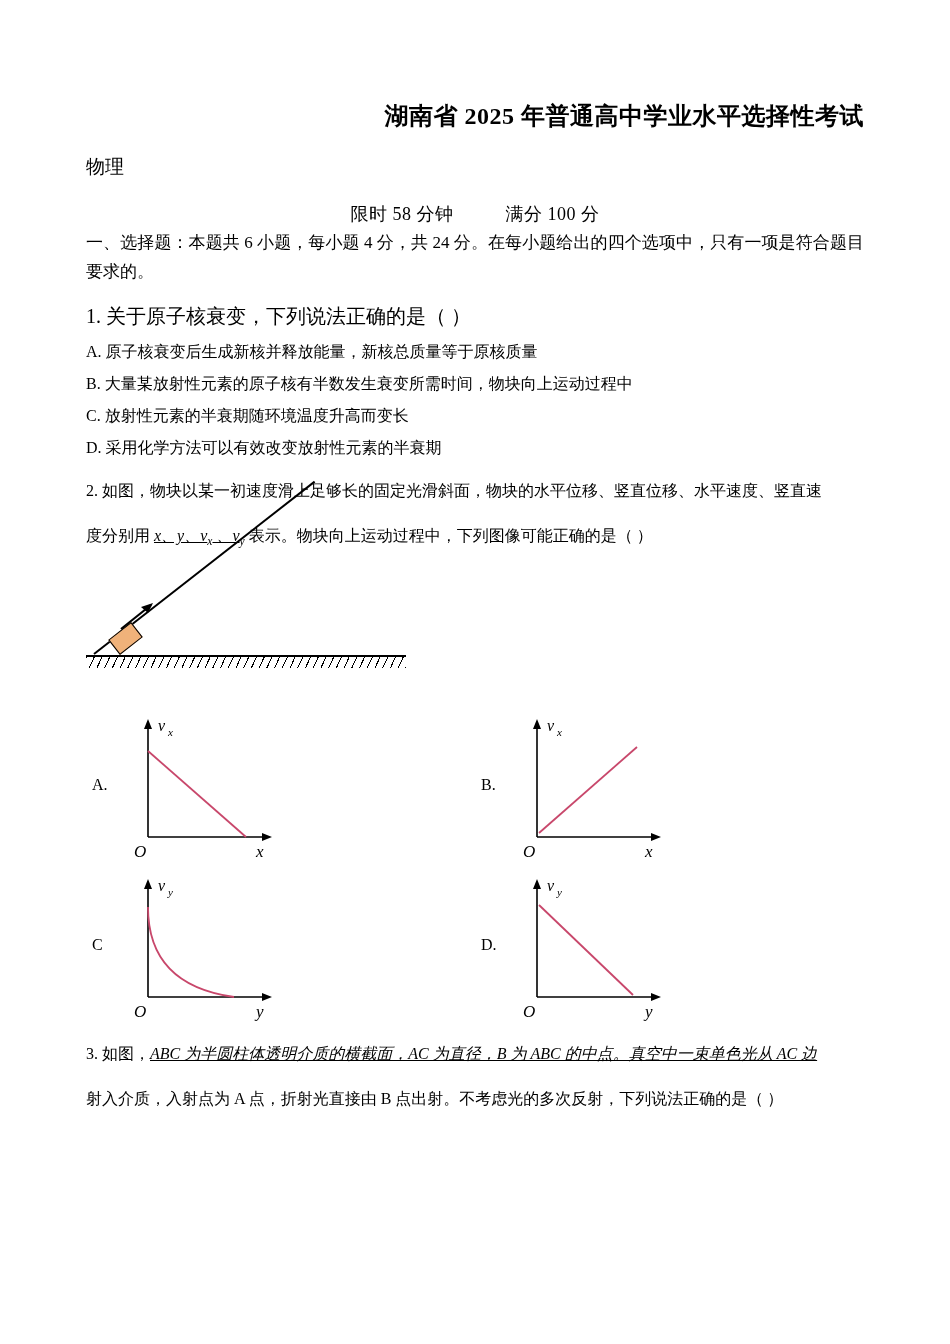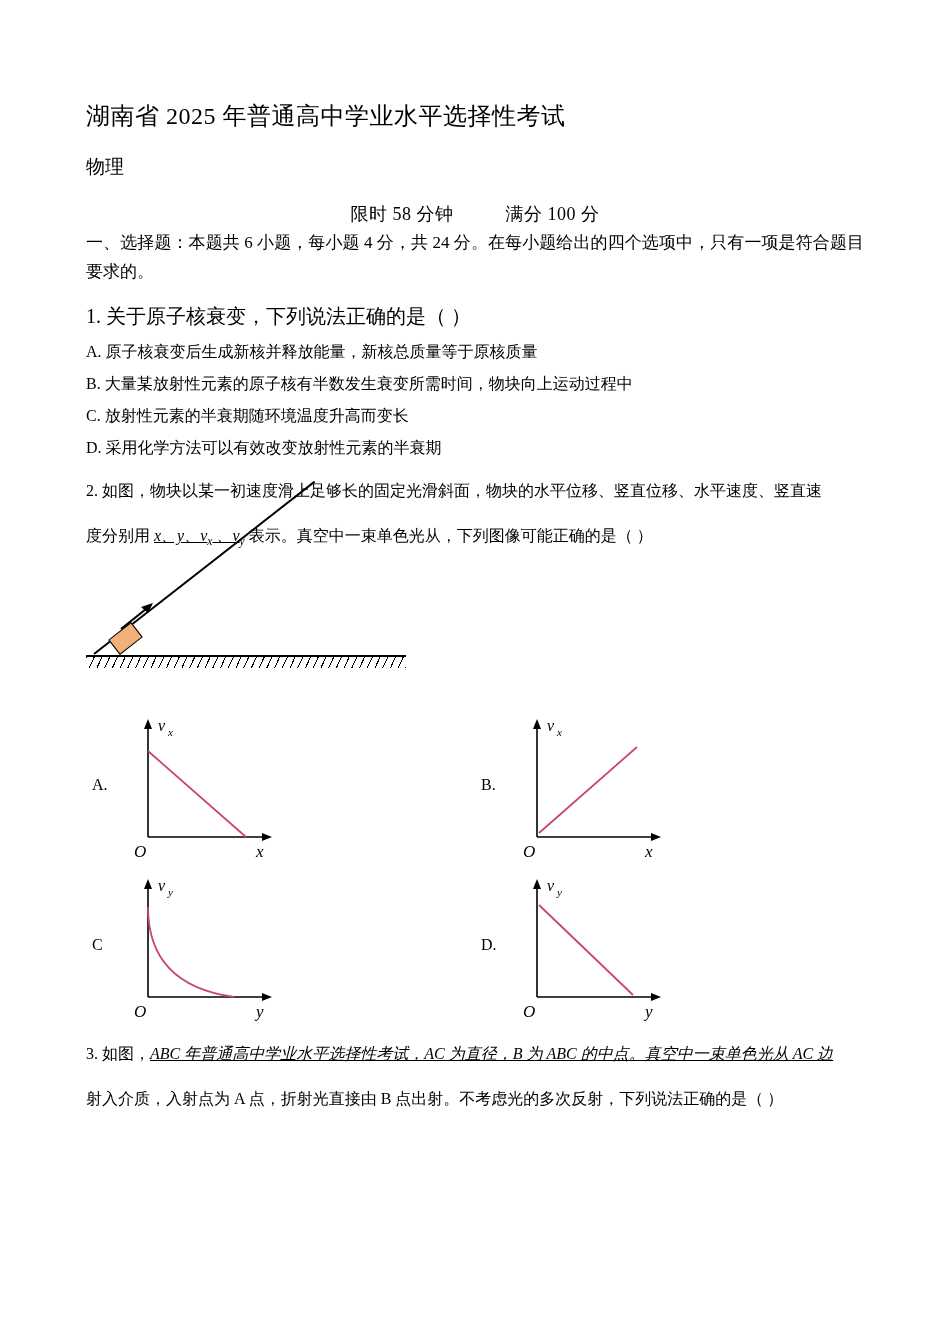--- a/index.html
+++ b/index.html
@@ -15,23 +15,23 @@
     color: #000;
   }
   .page {
     position: relative;
     width: 950px;
     height: 1344px;
     box-sizing: border-box;
     padding: 0 86px;
   }
   .doc-title {
-    text-align: left;
+    text-align: right;
     font-size: 24px;
-    font-weight: normal;
+    font-weight: bold;
     letter-spacing: 0.5px;
     margin-top: 100px;
   }
   .doc-subtitle {
     text-align: left;
     font-size: 19px;
     margin-top: 22px;
   }
   .exam-meta {
     text-align: center;
@@ -173,21 +173,21 @@
     <span>1.</span>
     <span>关于原子核衰变，下列说法正确的是（      ）</span>
   </div>
   <div class="opt">A. 原子核衰变后生成新核并释放能量，新核总质量等于原核质量</div>
   <div class="opt">B. 大量某放射性元素的原子核有半数发生衰变所需时间，物块向上运动过程中</div>
   <div class="opt">C. 放射性元素的半衰期随环境温度升高而变长</div>
   <div class="opt">D. 采用化学方法可以有效改变放射性元素的半衰期</div>
 
   <div class="q-long">2. 如图，物块以某一初速度滑上足够长的固定光滑斜面，物块的水平位移、竖直位移、水平速度、竖直速</div>
   <div class="q-long">
-    <span>度分别用 </span><i>x、y、v</i><span class="sub">x</span><i> 、v</i><span class="sub">y</span><span> 表示。真空中一束单色光从，下列图像可能正确的是（      ）</span>
+    <span>度分别用 </span><i>x、y、v</i><span class="sub">x</span><i> 、v</i><span class="sub">y</span><span> 表示。物块向上运动过程中，下列图像可能正确的是（      ）</span>
   </div>
 
   <div class="fig-incline">
     <div class="ground"></div>
     <div class="hatch"></div>
     <div class="incline-line"></div>
     <div class="block"></div>
     <svg class="arrow-up" viewBox="0 0 42 32">
       <path d="M2 30 L32 6" stroke="#000" stroke-width="2.2" fill="none"></path>
       <path d="M34 4 L22 8 L29 14 Z" fill="#000"></path>
@@ -252,17 +252,17 @@
           <text x="42" y="26" font-family="Liberation Serif, serif" font-size="16" font-style="italic">v</text>
           <text x="52" y="31" font-family="Liberation Serif, serif" font-size="11" font-style="italic">y</text>
           <text x="18" y="152" font-family="Liberation Serif, serif" font-size="17" font-style="italic">O</text>
           <text x="140" y="152" font-family="Liberation Serif, serif" font-size="17" font-style="italic">y</text>
         </svg>
       </div>
     </div>
   </div>
 
   <div class="q-long">
-    <span>3. 如图，</span><i>ABC 年普通高中学业水平选择性考试，AC 为直径，B 为 ABC 的中点。真空中一束单色光从 AC 边</i>
+    <span>3. 如图，</span><i>ABC 为半圆柱体透明介质的横截面，AC 为直径，B 为 ABC 的中点。真空中一束单色光从 AC 边</i>
   </div>
   <div class="q-long">射入介质，入射点为 A 点，折射光直接由 B 点出射。不考虑光的多次反射，下列说法正确的是（      ）</div>
 
 </div>
 
 </body></html>

